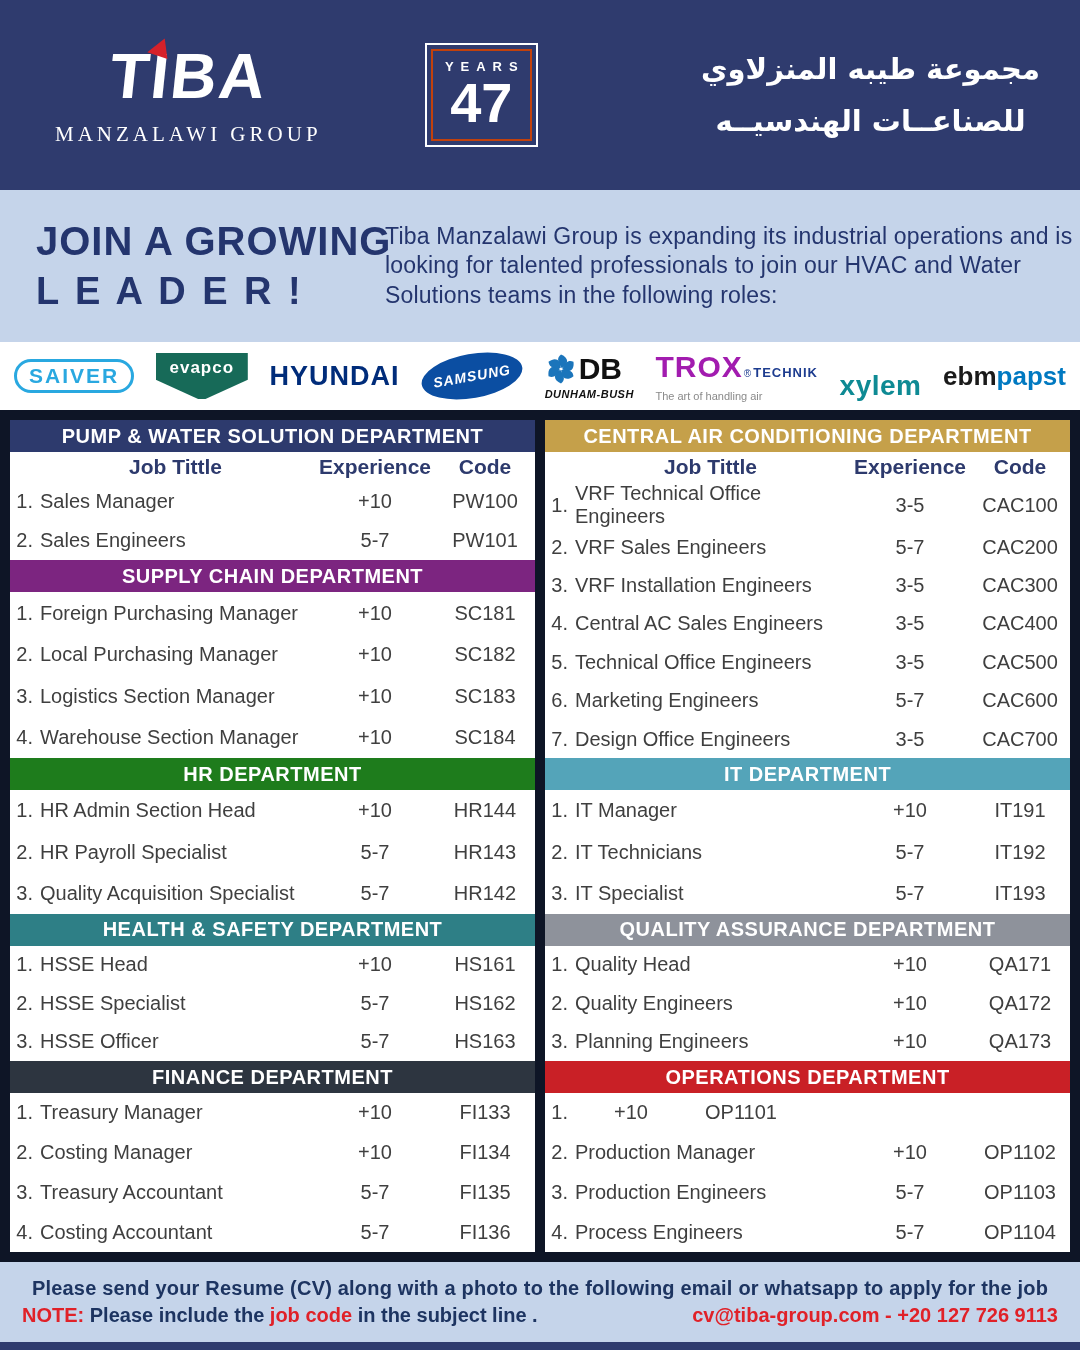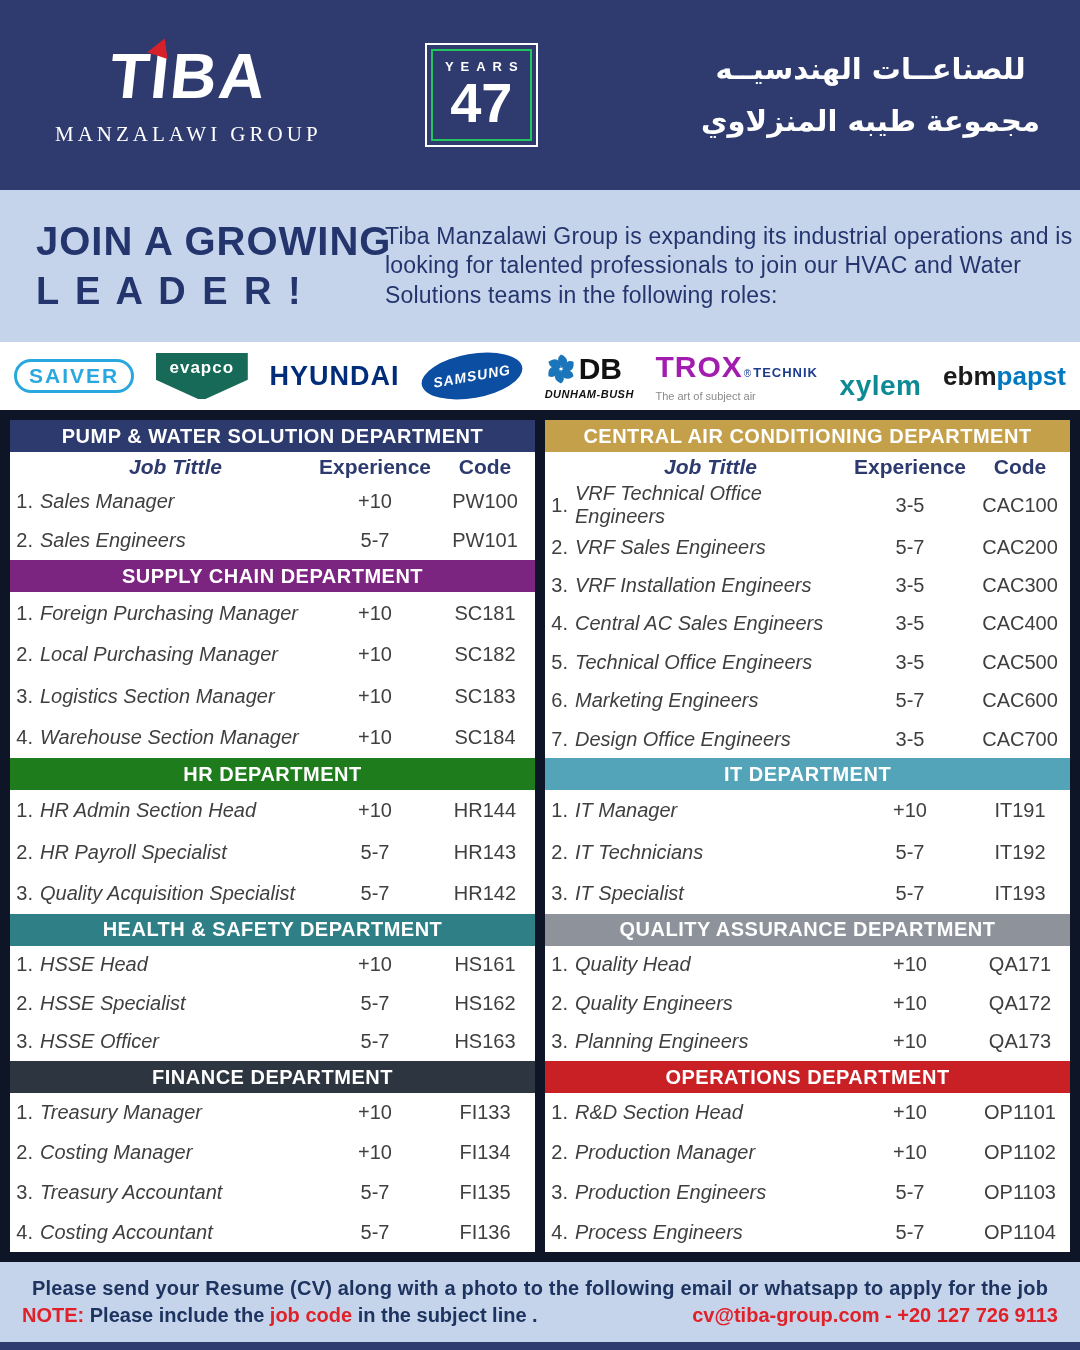--- a/index.html
+++ b/index.html
@@ -8,21 +8,21 @@
 
   
   .top-header { height:190px; background:#2f3b6e; display:flex; align-items:center; justify-content:space-between; padding:0 40px 0 55px; }
   .tiba-logo { display:flex; flex-direction:column; align-items:center; }
   .tiba-word { position:relative; color:#fff; font-size:64px; font-weight:900; letter-spacing:2px; transform:skewX(-6deg); line-height:1; }
   .tiba-i { position:relative; display:inline-block; }
   .tiba-i::before { content:""; position:absolute; top:-6px; left:-4px; width:0; height:0;
       border-left:11px solid transparent; border-right:11px solid transparent; border-bottom:18px solid #d6212a; transform:rotate(18deg); }
   .tiba-sub { color:#fff; font-family:"Liberation Serif", serif; font-size:21px; letter-spacing:4px; margin-top:14px; white-space:nowrap; }
   .years-badge { border:2px solid #fff; padding:4px; margin-left:-60px; }
-  .years-badge-inner { border:2px solid #22c55e; padding:8px 12px 6px; text-align:center; }
+  .years-badge-inner { border:2px solid #c2410c; padding:8px 12px 6px; text-align:center; }
   .years-top { color:#fff; font-size:13px; font-weight:700; letter-spacing:7px; margin-right:-7px; }
   .years-num { color:#fff; font-size:56px; font-weight:800; line-height:1.05; }
   .arabic-title { font-family:"DejaVu Sans", sans-serif; direction:rtl; color:#fff; font-size:29px; font-weight:700; text-align:center; line-height:1.8; }
 
   
   .banner { height:152px; background:#c5d4ea; display:flex; align-items:center; }
   .headline { width:385px; padding-left:36px; color:#24356e; }
   .headline-l1 { font-size:40px; font-weight:800; letter-spacing:1px; white-space:nowrap; }
   .headline-l2 { font-size:38px; font-weight:800; letter-spacing:3px; white-space:nowrap; margin-top:6px; }
   .intro { flex:1; color:#24356e; font-size:23px; font-weight:500; line-height:1.27; letter-spacing:0.2px; }
@@ -53,21 +53,21 @@
 
   
   .tables { height:852px; background:#0e1526; display:flex; gap:10px; padding:10px; }
   .dept-col { flex:1; display:flex; flex-direction:column; }
   .dept { display:flex; flex-direction:column; flex-basis:0; min-height:0; }
   .dept-bar { height:32px; flex:none; display:flex; align-items:center; justify-content:center; }
   .dept-bar span { color:#fff; font-size:20px; font-weight:800; letter-spacing:0.5px; white-space:nowrap; }
   .colhdr { height:30px; flex:none; background:#fff; display:flex; align-items:center; color:#2d3a6d; font-size:21px; font-weight:700; }
   .row { flex:1; background:#fff; display:flex; align-items:center; color:#3f3f3f; font-size:20px; font-weight:500; }
   .row .num { width:26px; flex:none; text-align:right; padding-right:3px; }
-  .row .t, .colhdr .t { flex:1; padding-left:4px;font-style:italic; }
+  .row .t, .colhdr .t { flex:1; padding-left:4px; }
   .colhdr .t { text-align:center; padding-left:0; }
   .row .e, .colhdr .e { width:120px; flex:none; text-align:center; }
   .row .c, .colhdr .c { width:100px; flex:none; text-align:center; }
   .colhdr .num { width:26px; flex:none; }
 
   
   .apply-footer { height:80px; background:#c5d4ea; display:flex; flex-direction:column; justify-content:center; gap:4px; padding:0 22px; }
   .apply-line1 { color:#1d3461; font-size:20px; font-weight:700; text-align:center; letter-spacing:0.2px; white-space:nowrap; }
   .apply-line2 { display:flex; justify-content:space-between; align-items:center; font-size:20px; font-weight:700; }
   .note-label, .note-highlight, .contact { color:#e02128; }
@@ -84,22 +84,22 @@
       <div class="tiba-word">T<span class="tiba-i">I</span>BA</div>
       <div class="tiba-sub">MANZALAWI GROUP</div>
     </div>
     <div class="years-badge">
       <div class="years-badge-inner">
         <div class="years-top">YEARS</div>
         <div class="years-num">47</div>
       </div>
     </div>
     <div class="arabic-title">
+      <div>مجموعة طيبه المنزلاوي</div>
       <div>للصناعــات الهندسيــه</div>
-      <div>مجموعة طيبه المنزلاوي</div>
     </div>
   </header>
 
   <section class="banner">
     <div class="headline">
       <div class="headline-l1">JOIN A GROWING</div>
       <div class="headline-l2">L E A D E R !</div>
     </div>
     <p class="intro">Tiba Manzalawi Group is expanding its industrial operations and is looking for talented professionals to join our HVAC and Water Solutions teams in the following roles:</p>
   </section>
@@ -132,21 +132,21 @@
         <b>DB</b>
       </div>
       <div class="db-sub">DUNHAM-BUSH</div>
     </div>
     <div class="brand">
       <div class="trox-row">
         <span class="trox-main">TROX</span>
         <span class="trox-reg">®</span>
         <span class="trox-technik">TECHNIK</span>
       </div>
-      <div class="trox-tag">The art of subject air</div>
+      <div class="trox-tag">The art of handling air</div>
     </div>
     <div class="brand xylem">
         <span>xylem</span>
       </div>
     <div class="brand ebm">
         <span class="e1">ebm</span>
         <span class="e2">papst</span>
       </div>
   </section>
 
@@ -393,21 +393,20 @@
           </div>
         </div>
 
   <div class="dept" style="flex-grow: 193;">
     <div class="dept-bar" style="background: rgb(201, 32, 38);">
             <span class="dept-title">OPERATIONS DEPARTMENT</span>
           </div>
 
   <div class="row">
             <span class="num">1.</span>
-            <span class="t">R&amp;D Section Head</span>
             <span class="e">+10</span>
             <span class="c">OP1101</span>
           </div>
           <div class="row">
             <span class="num">2.</span>
             <span class="t">Production Manager</span>
             <span class="e">+10</span>
             <span class="c">OP1102</span>
           </div>
           <div class="row">

